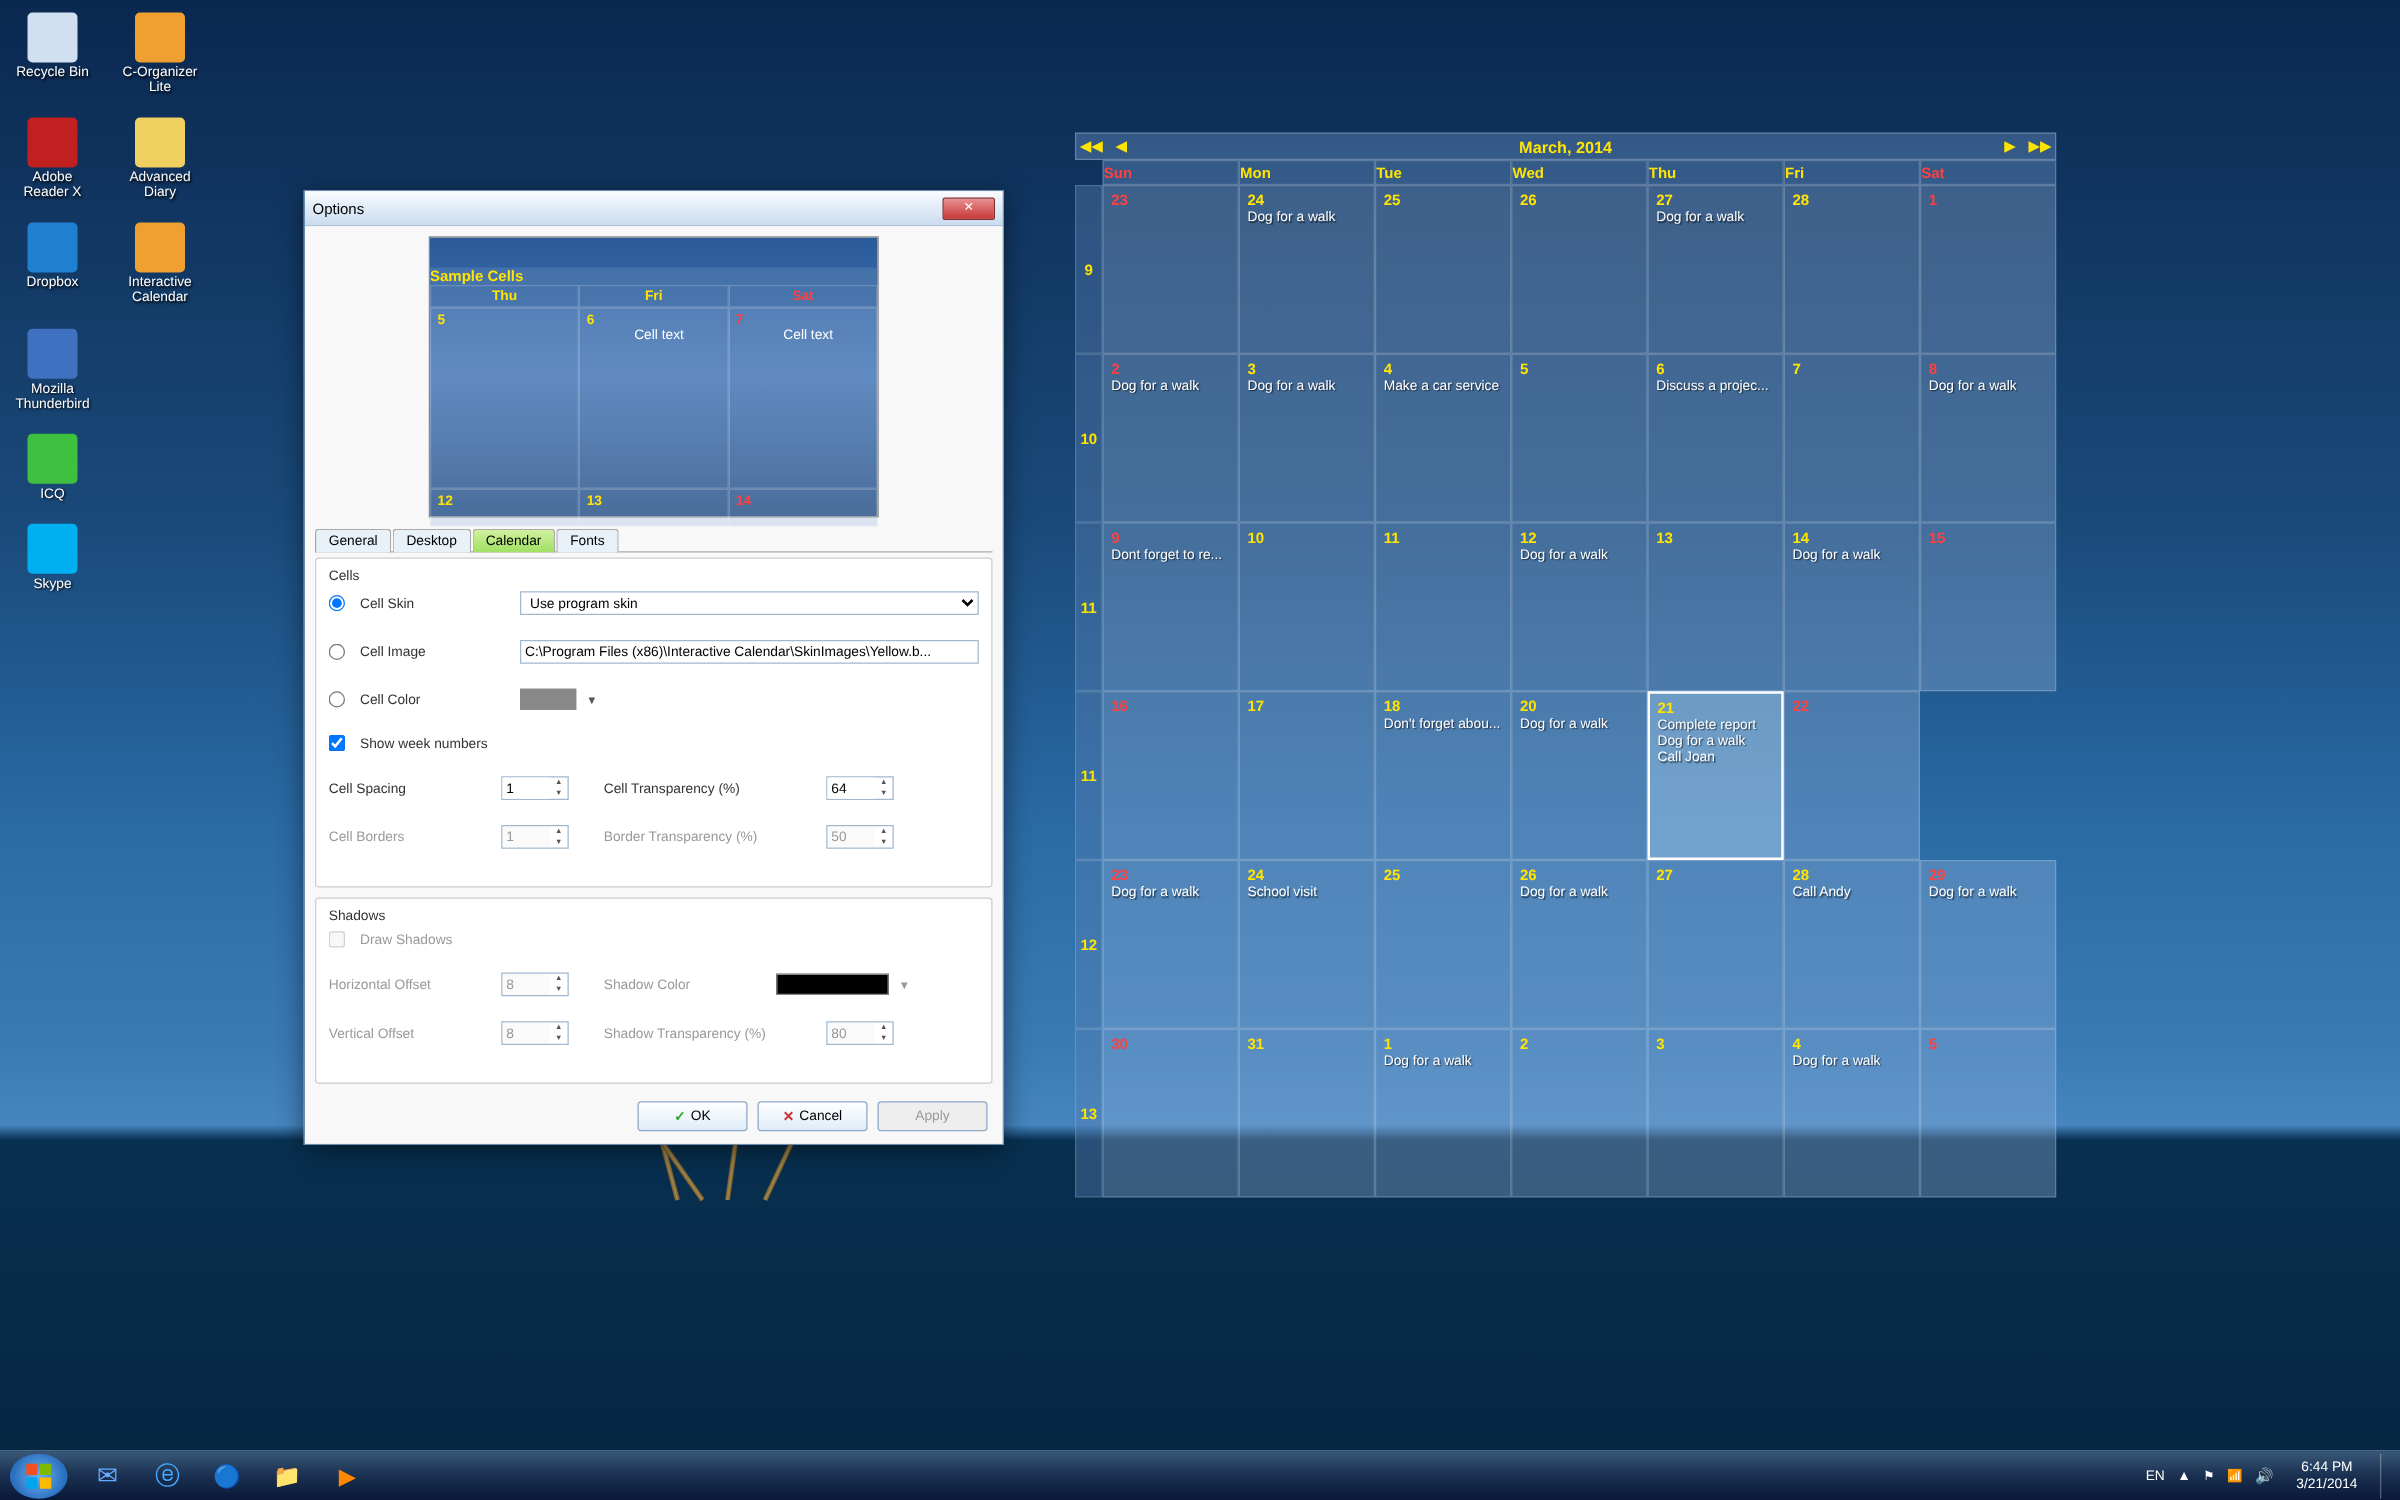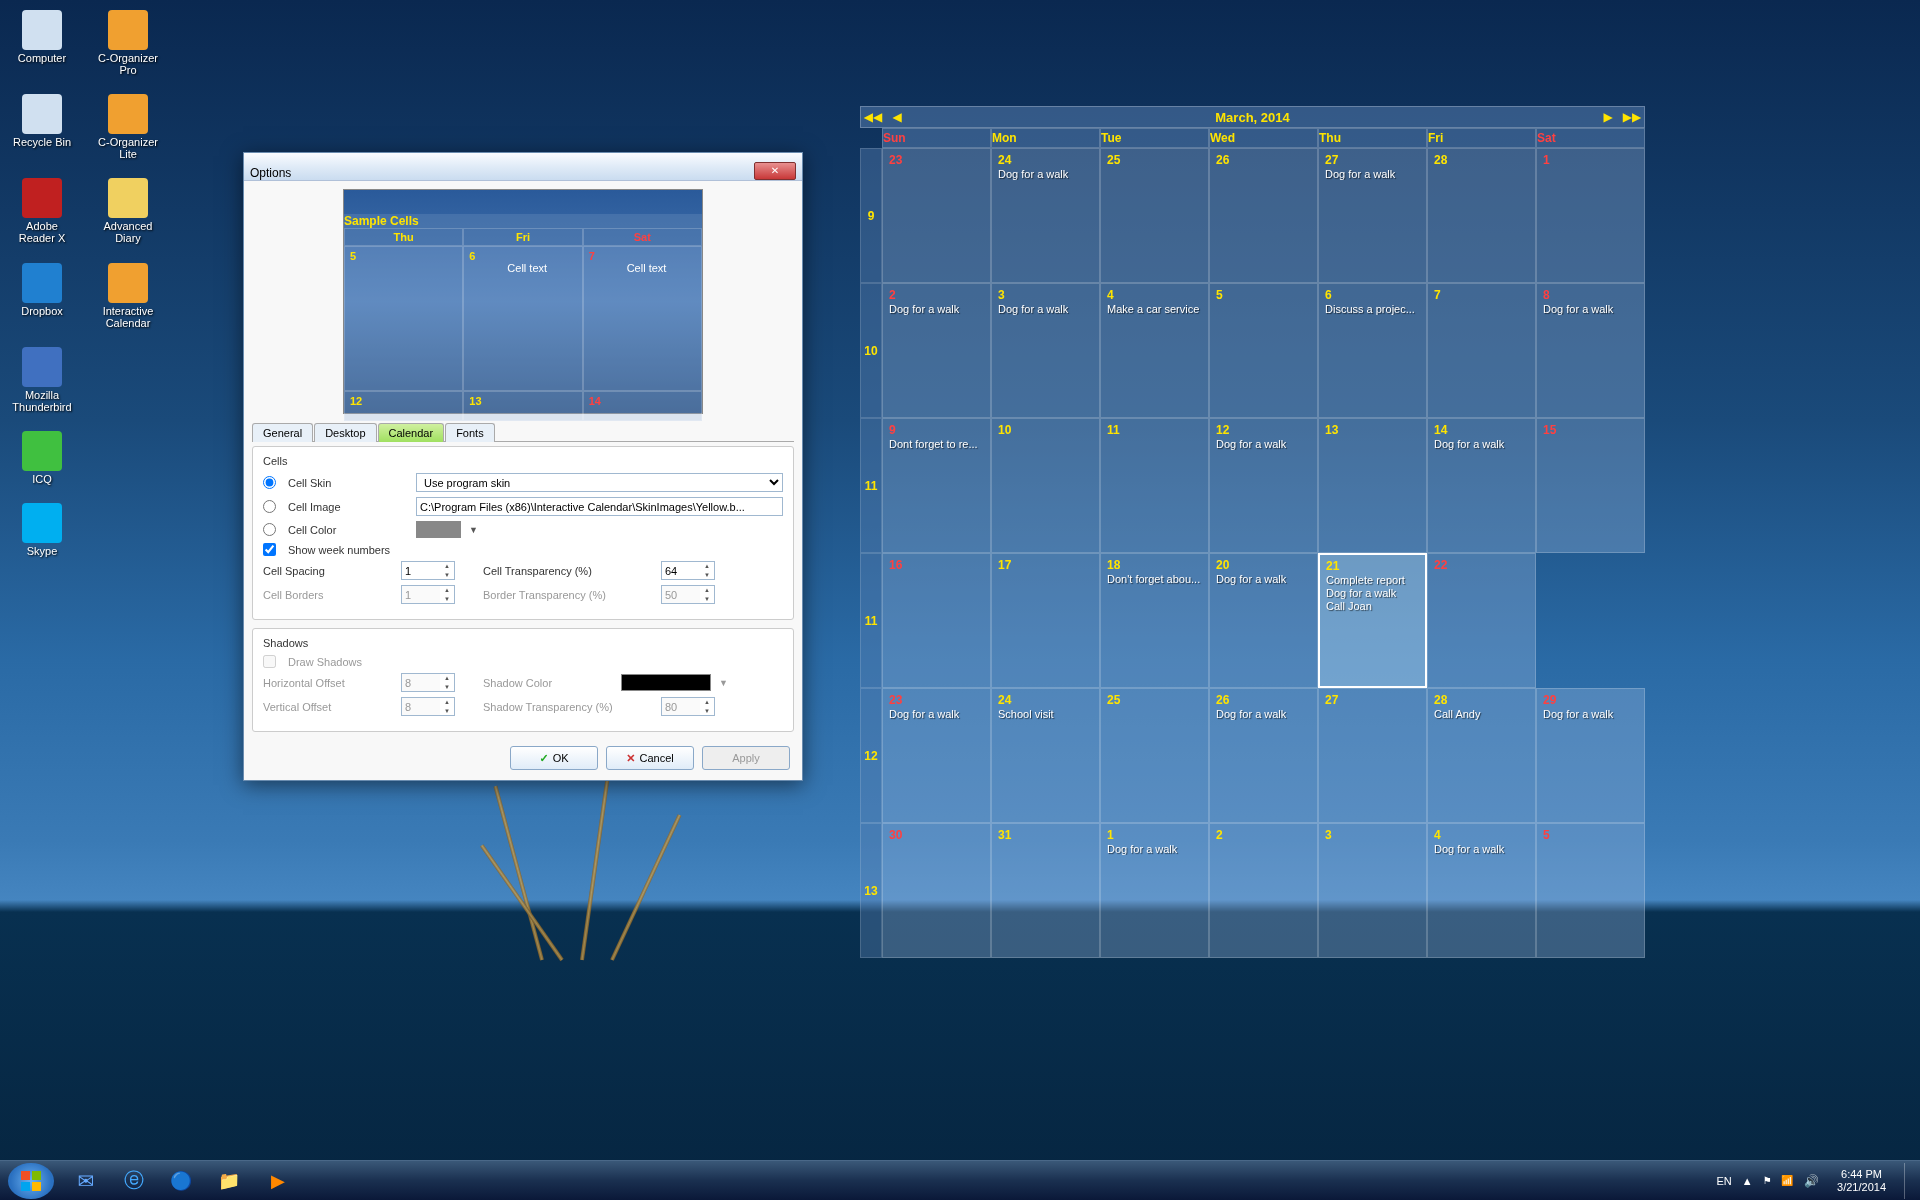--- a/index.html
+++ b/index.html
@@ -21,40 +21,40 @@
 .cal-day.sun,.cal-day.sat { color:#ff4040; }
 .cal-wk { display:flex; align-items:center; justify-content:center; color:#ffe400; font-weight:bold; font-size:12px; background:rgba(90,130,180,.4); border:1px solid rgba(255,255,255,.15); }
 .cal-grid { display:grid; grid-template-columns:repeat(7,1fr); grid-auto-rows:135px; }
 .cell { background:rgba(150,180,220,.35); border:1px solid rgba(255,255,255,.2); padding:4px 6px; position:relative; }
 .cell.today { background:rgba(200,230,255,.45); border:2px solid #fff; }
 .cell .dn { color:#ffe400; font-weight:bold; font-size:12px; }
 .cell .dn.we { color:#ff4040; }
 .cell .ev { color:#fff; font-size:11px; text-shadow:1px 1px 1px rgba(0,0,0,.6); white-space:nowrap; overflow:hidden; text-overflow:ellipsis; margin-top:1px; }
 
 .win { position:absolute; top:152px; left:243px; width:560px; background:#f0f0f0; border:1px solid #6a8caf; box-shadow:0 4px 20px rgba(0,0,0,.5); font-size:11px; }
-.win-tb { height:28px; background:linear-gradient(to bottom,#fafcff 0%,#e0ebf7 50%,#cadcf0 100%); display:flex; align-items:flex-end; padding:0 6px; border-bottom:1px solid #b0c0d8; }
+.win-tb { height:28px; background:linear-gradient(to bottom,#fafcff 0%,#e0ebf7 50%,#cadcf0 100%); display:flex; align-items:center; padding:0 6px; border-bottom:1px solid #b0c0d8; }
 .win-tb .wt { flex:1; color:#000; font-size:12px; }
 .win-tb .cls { width:42px; height:18px; background:linear-gradient(to bottom,#e89090,#c83838); border:1px solid #803030; border-radius:2px; color:#fff; text-align:center; font-size:10px; line-height:15px; cursor:pointer; }
 .win-body { padding:8px; background:#f8f8f8; }
 .preview { width:360px; height:225px; margin:0 auto 8px; border:1px solid #888; background:linear-gradient(to bottom,#2a5a9a 0%,#4a7ab5 50%,#2a5080 100%); position:relative; }
 .preview .ptitle { text-align:left; color:#ffe400; font-weight:bold; font-size:12px; padding:0 0; background:rgba(90,130,180,.5);margin-top:24px; }
 .preview .pdays { display:grid; grid-template-columns:repeat(3,1fr); }
 .preview .pday { background:rgba(90,130,180,.5); border:1px solid rgba(255,255,255,.2); text-align:center; color:#ffe400; font-weight:bold; font-size:11px; padding:2px; }
 .preview .pday.sat { color:#ff4040; }
 .preview .pcells { display:grid; grid-template-columns:repeat(3,1fr); grid-template-rows:145px 30px; }
 .preview .pc { border:1px solid rgba(255,255,255,.2); padding:3px 5px; background:rgba(150,180,220,.3); }
 .preview .pc .pn { color:#ffe400; font-weight:bold; font-size:11px; }
 .preview .pc .pn.we { color:#ff4040; }
 .preview .pc .pt { color:#fff; font-size:11px;margin-left:38px; }
 .tabs { display:flex; border-bottom:1px solid #aaa; margin-bottom:4px; }
 .tab { padding:3px 10px; background:#e8f0f8; border:1px solid #aaa; border-bottom:none; margin-right:1px; cursor:pointer; font-size:11px; border-radius:3px 3px 0 0; position:relative; top:1px; }
 .tab.active { background:linear-gradient(to bottom,#d0f0a0,#a0e060); }
 .group { border:1px solid #ccc; border-radius:3px; padding:8px 10px 10px; margin-bottom:8px; background:#fff; }
 .group .glabel { font-size:11px; color:#333; margin:-16px 0 6px -4px; background:#fff; display:inline-block; padding:0 4px; }
-.frow { display:flex; align-items:center; margin-bottom:5px; gap:8px; }
+.frow { display:flex; align-items:center; margin-bottom:20px; gap:8px; }
 .frow label { font-size:11px; color:#333; }
 .frow.disabled label,.frow.disabled input { color:#999; }
 .frow .lbl { width:120px; }
 input[type=radio],input[type=checkbox] { margin-right:4px; }
 select,input[type=text] { border:1px solid #a0b8d0; padding:1px 3px; font-size:11px; height:19px; background:#fff; }
 .spin { display:inline-flex; border:1px solid #a0b8d0; height:19px; background:#fff; }
 .spin input { border:none; width:38px; padding:0 3px; font-size:11px; }
 .spin .sp { width:14px; display:flex; flex-direction:column; font-size:6px; }
 .spin .sp span { flex:1; text-align:center; cursor:pointer; color:#555; line-height:8px; }
 .colorbox { width:45px; height:17px; border:1px solid #888; background:#888; }
@@ -76,30 +76,20 @@
 .structure { position:absolute; bottom:240px; left:460px; width:260px; height:200px; opacity:.8; }
 .structure .pole { position:absolute; bottom:0; width:4px; background:linear-gradient(to right,#8a6020,#c8a050,#8a6020); transform-origin:bottom center; }
 </style>
 </head>
 <body>
 
 <div class="desktop" id="desktop">
     <div class="icon-row">
       <div class="dicon">
         <div class="ibox" style="background:#d0e0f0"></div>
-        <div class="ilbl">Computer</div>
-      </div>
-      <div class="dicon">
-        <div class="ibox" style="background:#f0a030"></div>
-        <div class="ilbl">C-Organizer Pro</div>
-      </div>
-    </div>
-    <div class="icon-row">
-      <div class="dicon">
-        <div class="ibox" style="background:#d0e0f0"></div>
         <div class="ilbl">Recycle Bin</div>
       </div>
       <div class="dicon">
         <div class="ibox" style="background:#f0a030"></div>
         <div class="ilbl">C-Organizer Lite</div>
       </div>
     </div>
     <div class="icon-row">
       <div class="dicon">
         <div class="ibox" style="background:#c02020"></div>

